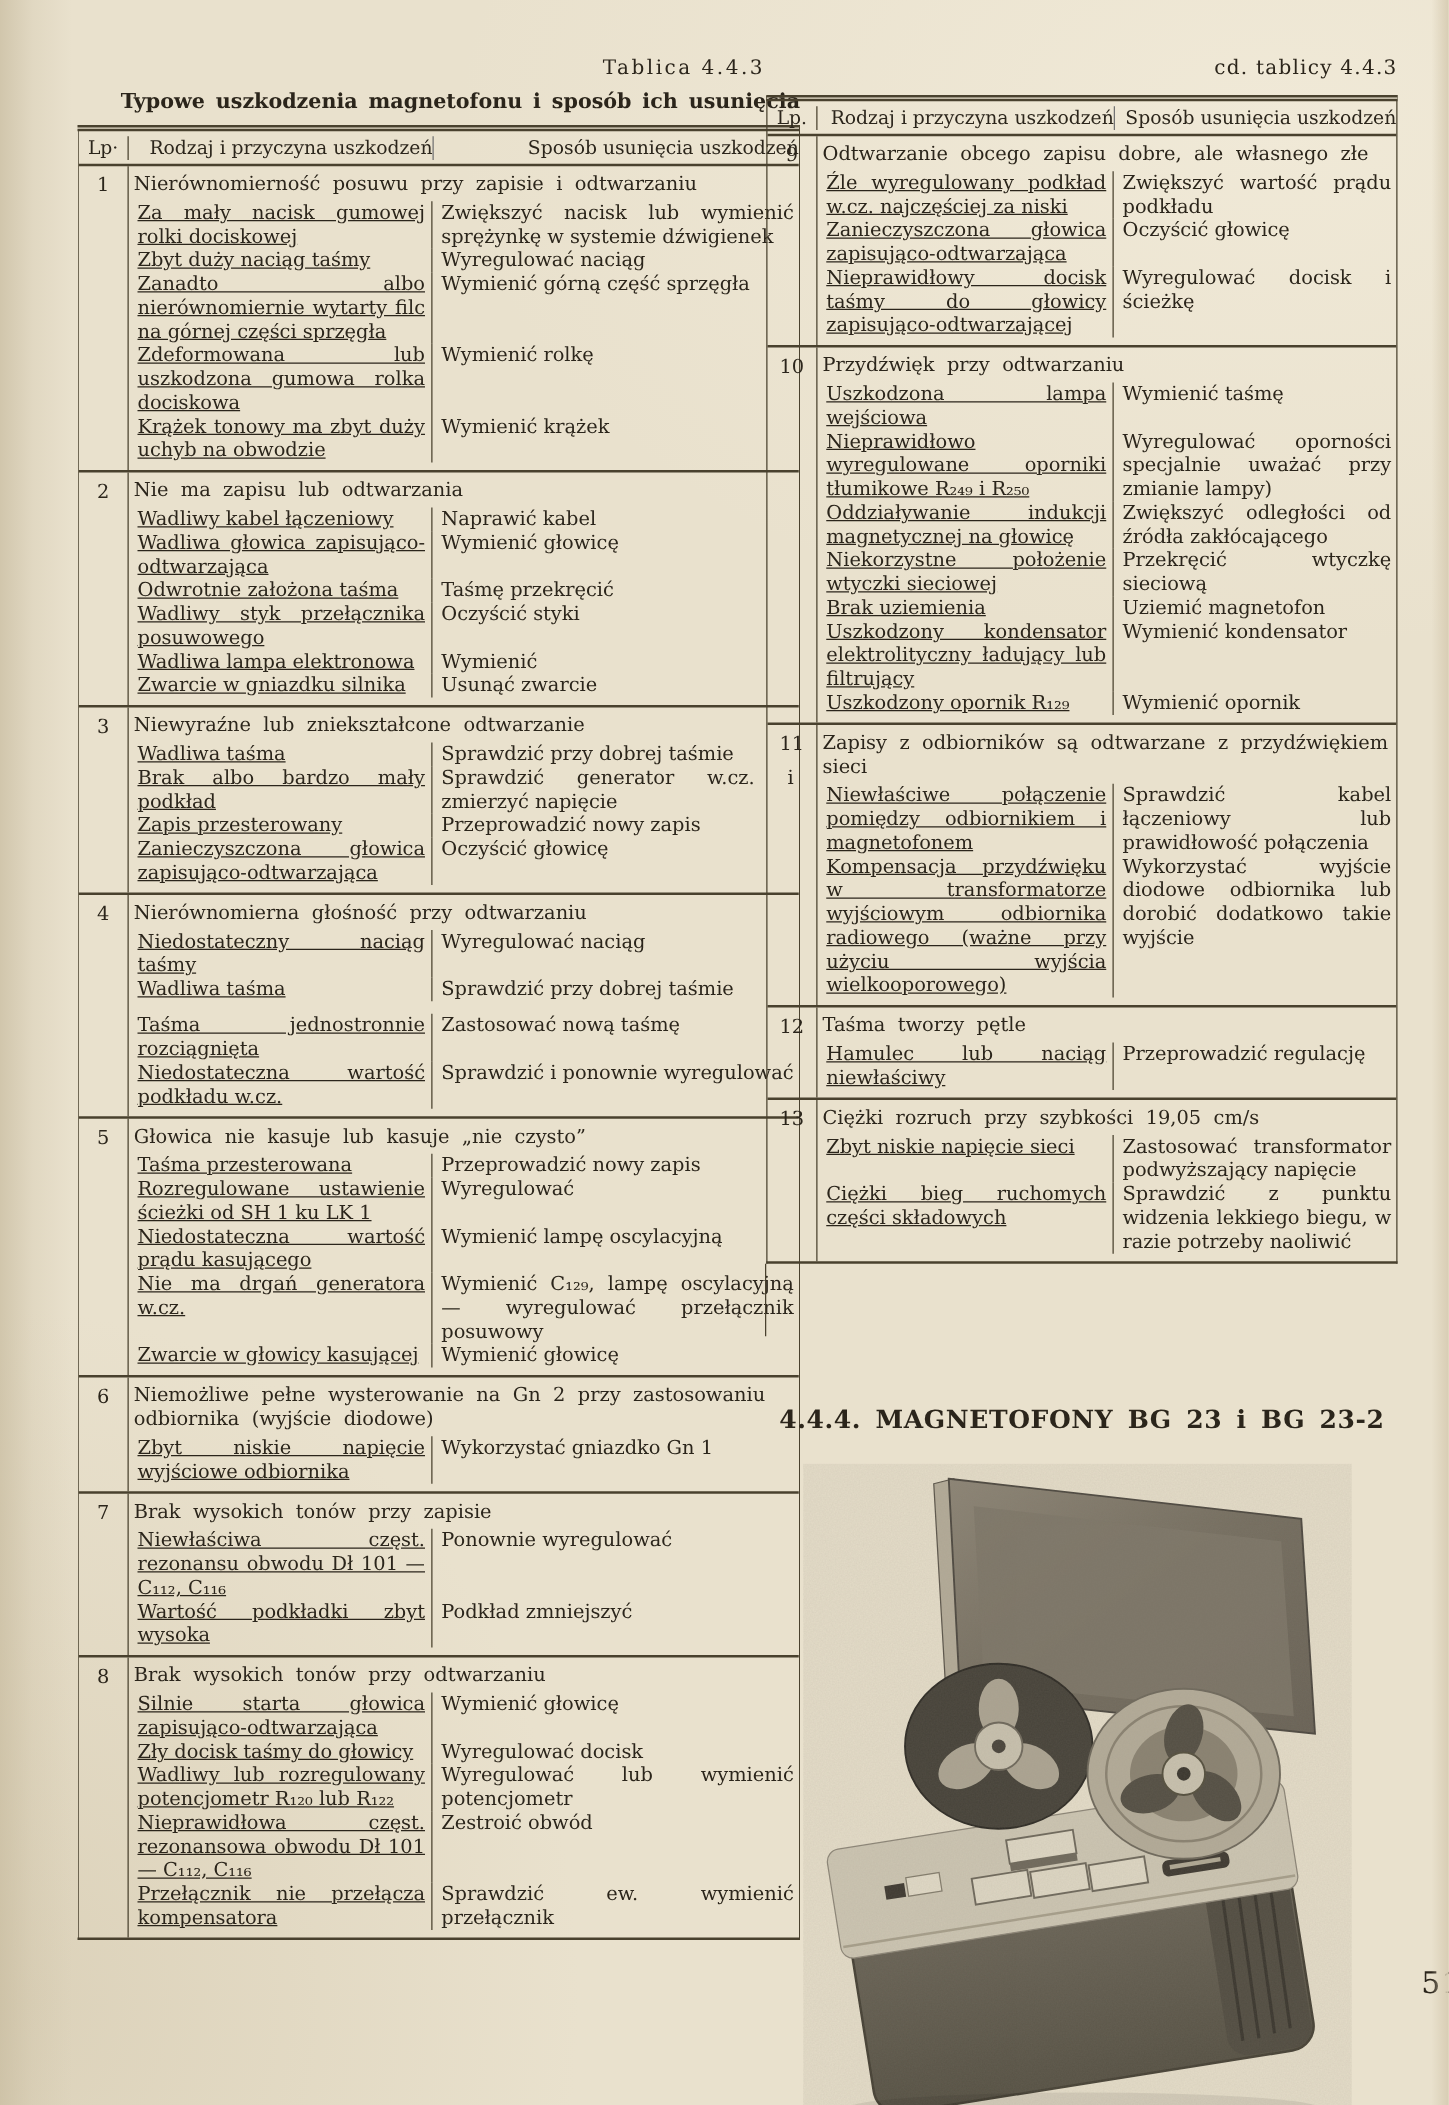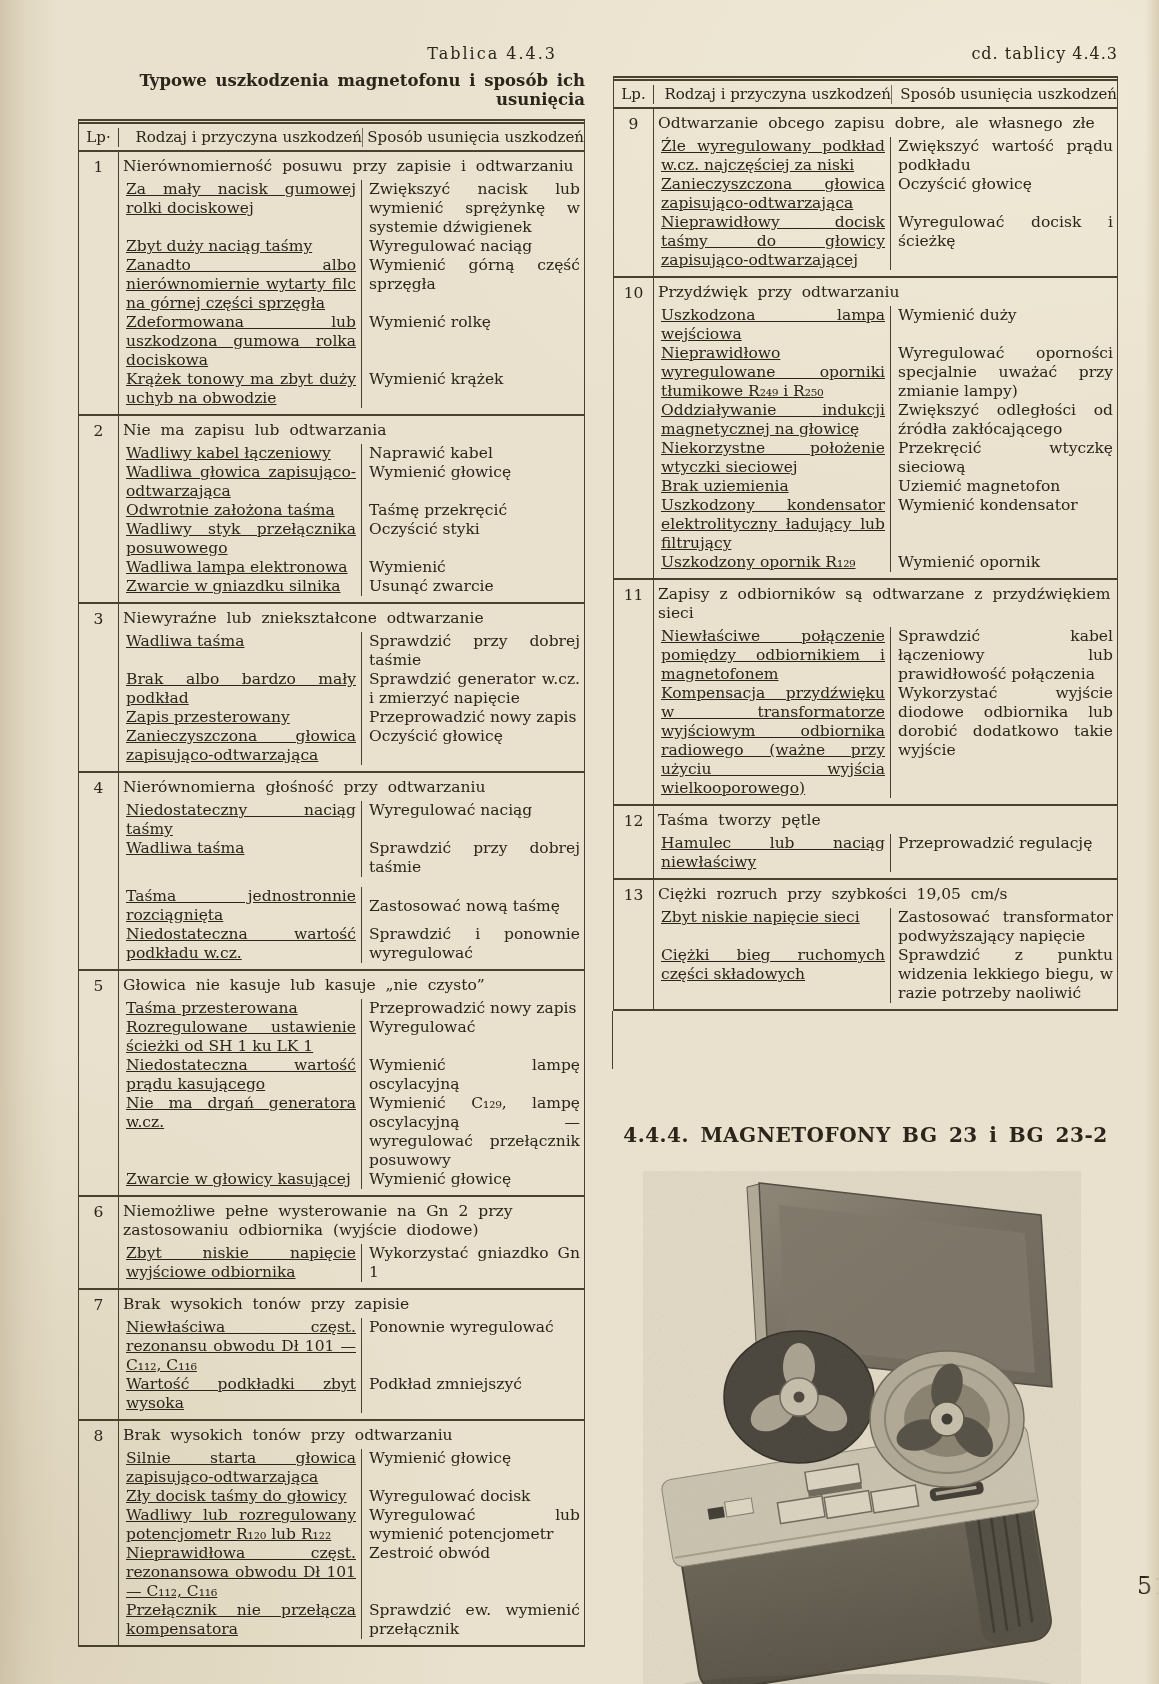--- a/index.html
+++ b/index.html
@@ -12,21 +12,21 @@
       radial-gradient(800px 1000px at 2% 95%, #dcd2ba 0%, rgba(220,210,186,0) 55%),
       #e9e1cd;
   }
   body::before{content:"";position:absolute;left:0;top:0;bottom:0;width:58px;
     background:linear-gradient(90deg,#c9bda1 0%, rgba(201,189,161,0.35) 45%, rgba(201,189,161,0) 100%);
     opacity:.75;pointer-events:none;}
   body::after{content:"";position:absolute;right:0;top:0;bottom:0;width:14px;
     background:linear-gradient(270deg,#d8cdb4, rgba(216,205,180,0));pointer-events:none;}
 
   .col{position:absolute;top:44px;}
-  #left-col{left:78px;width:507px;}
+  #left-col{left:62px;width:578px;}
   #right-col{left:613px;width:505px;}
 
   .caption{font-size:16px;letter-spacing:2px;text-align:right;padding-right:28px;height:22px;}
   #right-col .caption{letter-spacing:1px;padding-right:0;}
   .page-title{font-weight:bold;font-size:16.5px;text-align:right;word-spacing:3px;margin-top:5px;}
 
   .ptable{
     margin-top:10px;
     border:1.5px solid #49412e;
     border-top:5px double #49412e;
@@ -39,21 +39,21 @@
   #left-col .phead .hc{width:243px;}
   #right-col .phead .hc{width:237px;}
   .phead .hr2{flex:1;text-align:right;}
 
   .trow{display:flex;}
   .trow + .trow{border-top:2px solid #49412e;}
   .trow .lp{width:39px;flex:none;text-align:center;border-right:1px solid #49412e;padding-top:6px;}
   .rbody{flex:1;display:flex;flex-direction:column;padding-bottom:6px;}
   .rtitle{word-spacing:5px;padding:5px 4px 4px;}
   .pair{display:flex;}
-  .pair.gap{margin-top:10px;align-items:center;}
+  .pair.gap{margin-top:10px;}
   .pair .cause{border-right:1px solid #49412e;padding:0 5px 0 7px;text-align:justify;box-sizing:border-box;flex:none;text-decoration:underline;}
   #left-col .pair .cause{width:243px;}
   #right-col .pair .cause{width:237px;}
   .pair .remedy{flex:1;padding:0 4px 0 7px;text-align:justify;}
 
   #divider-ext{width:1.5px;height:58px;background:#49412e;margin-left:-1.5px;}
 
   .section-heading{font-weight:bold;font-size:20px;word-spacing:4px;letter-spacing:.5px;
     margin-top:54px;text-align:center;}
 
@@ -280,21 +280,21 @@
               <div class="remedy">Wyregulować docisk i ścieżkę</div>
             </div>
           </div>
         </div>
         <div class="trow">
           <div class="lp">10</div>
           <div class="rbody">
             <div class="rtitle">Przydźwięk przy odtwarzaniu</div>
             <div class="pair">
               <div class="cause">Uszkodzona lampa wejściowa</div>
-              <div class="remedy">Wymienić duży</div>
+              <div class="remedy">Wymienić taśmę</div>
             </div>
             <div class="pair">
               <div class="cause">Nieprawidłowo wyregulowane oporniki tłumikowe R₂₄₉ i R₂₅₀</div>
               <div class="remedy">Wyregulować oporności specjalnie uważać przy zmianie lampy)</div>
             </div>
             <div class="pair">
               <div class="cause">Oddziaływanie indukcji magnetycznej na głowicę</div>
               <div class="remedy">Zwiększyć odległości od źródła zakłócającego</div>
             </div>
             <div class="pair">

